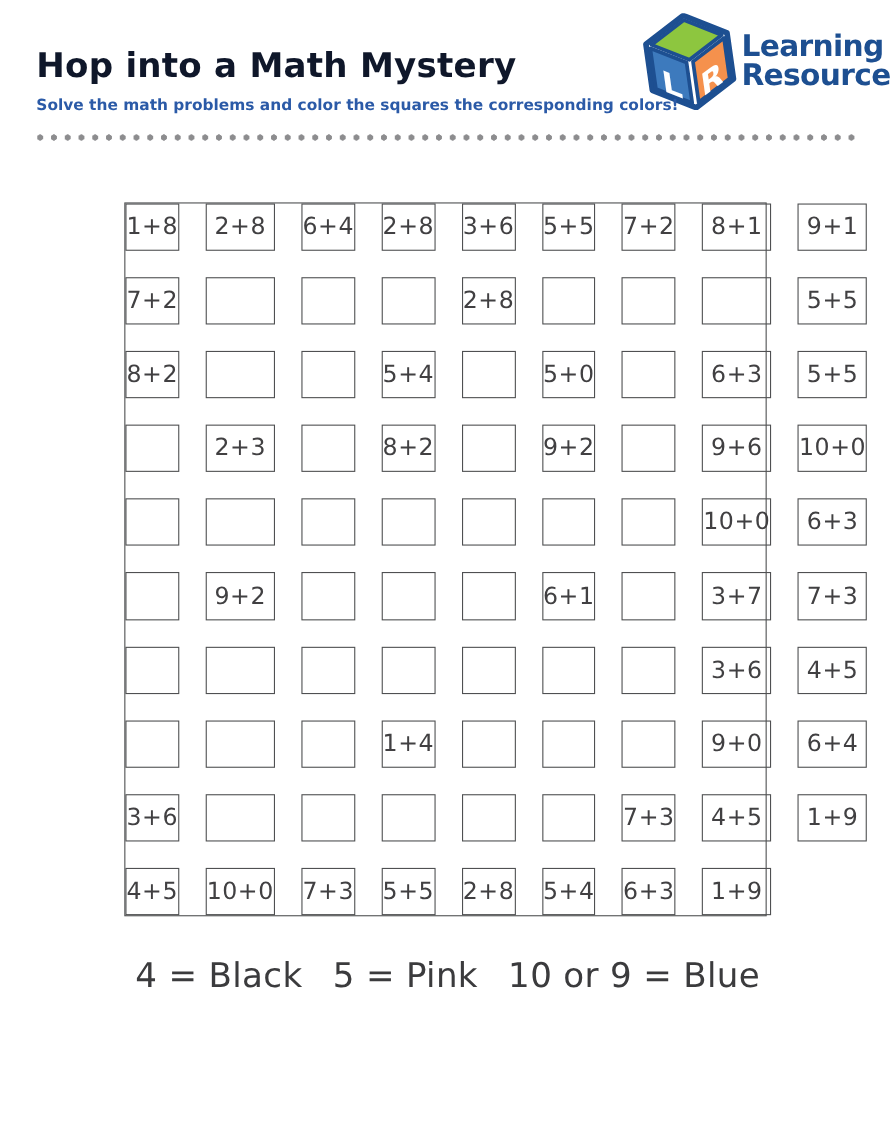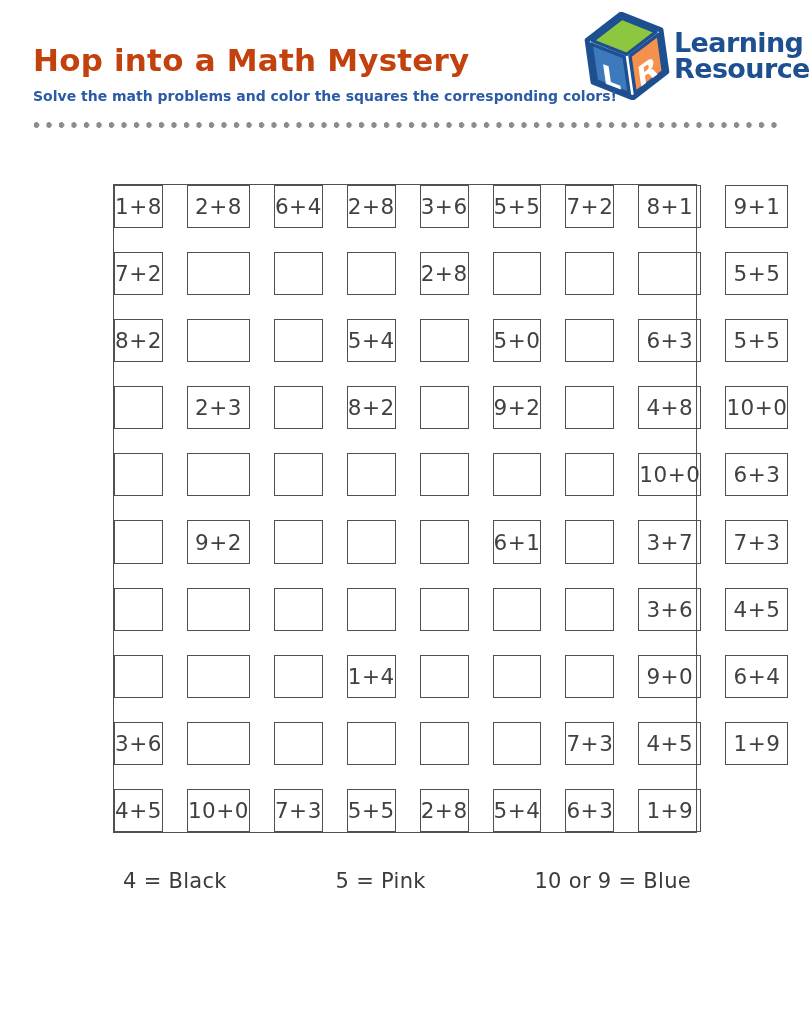--- a/index.html
+++ b/index.html
@@ -14,21 +14,21 @@
     overflow: hidden;
   }
 
   
   .title {
     position: absolute;
     left: 33px;
     top: 42px;
     font-size: 31px;
     font-weight: bold;
-    color: #c2410c;
+    color: #0f172a;
     letter-spacing: 0.2px;
   }
   .subtitle {
     position: absolute;
     left: 33px;
     top: 88px;
     font-size: 14px;
     font-weight: 600;
     color: #2B5AA7;
   }
@@ -89,21 +89,21 @@
 
   
   .legend {
     position: absolute;
     left: 113px;
     top: 869px;
     width: 584px;
     display: flex;
     justify-content: space-between;
     padding: 0 6px 0 10px;
-    font-size: 21px;
+    font-size: 31px;
     color: #3B3B3D;
     letter-spacing: 0.3px;
     text-align: right;
   }
 </style>
 </head>
 <body>
 
 <div class="page">
 
@@ -156,21 +156,21 @@
       <div class="cell"></div>
       <div class="cell">6+3</div>
       <div class="cell">5+5</div>
       <div class="cell"></div>
       <div class="cell">2+3</div>
       <div class="cell"></div>
       <div class="cell">8+2</div>
       <div class="cell"></div>
       <div class="cell">9+2</div>
       <div class="cell"></div>
-      <div class="cell">4+8</div>
+      <div class="cell">9+6</div>
       <div class="cell">10+0</div>
       <div class="cell"></div>
       <div class="cell"></div>
       <div class="cell"></div>
       <div class="cell"></div>
       <div class="cell"></div>
       <div class="cell"></div>
       <div class="cell"></div>
       <div class="cell">10+0</div>
       <div class="cell">6+3</div>

